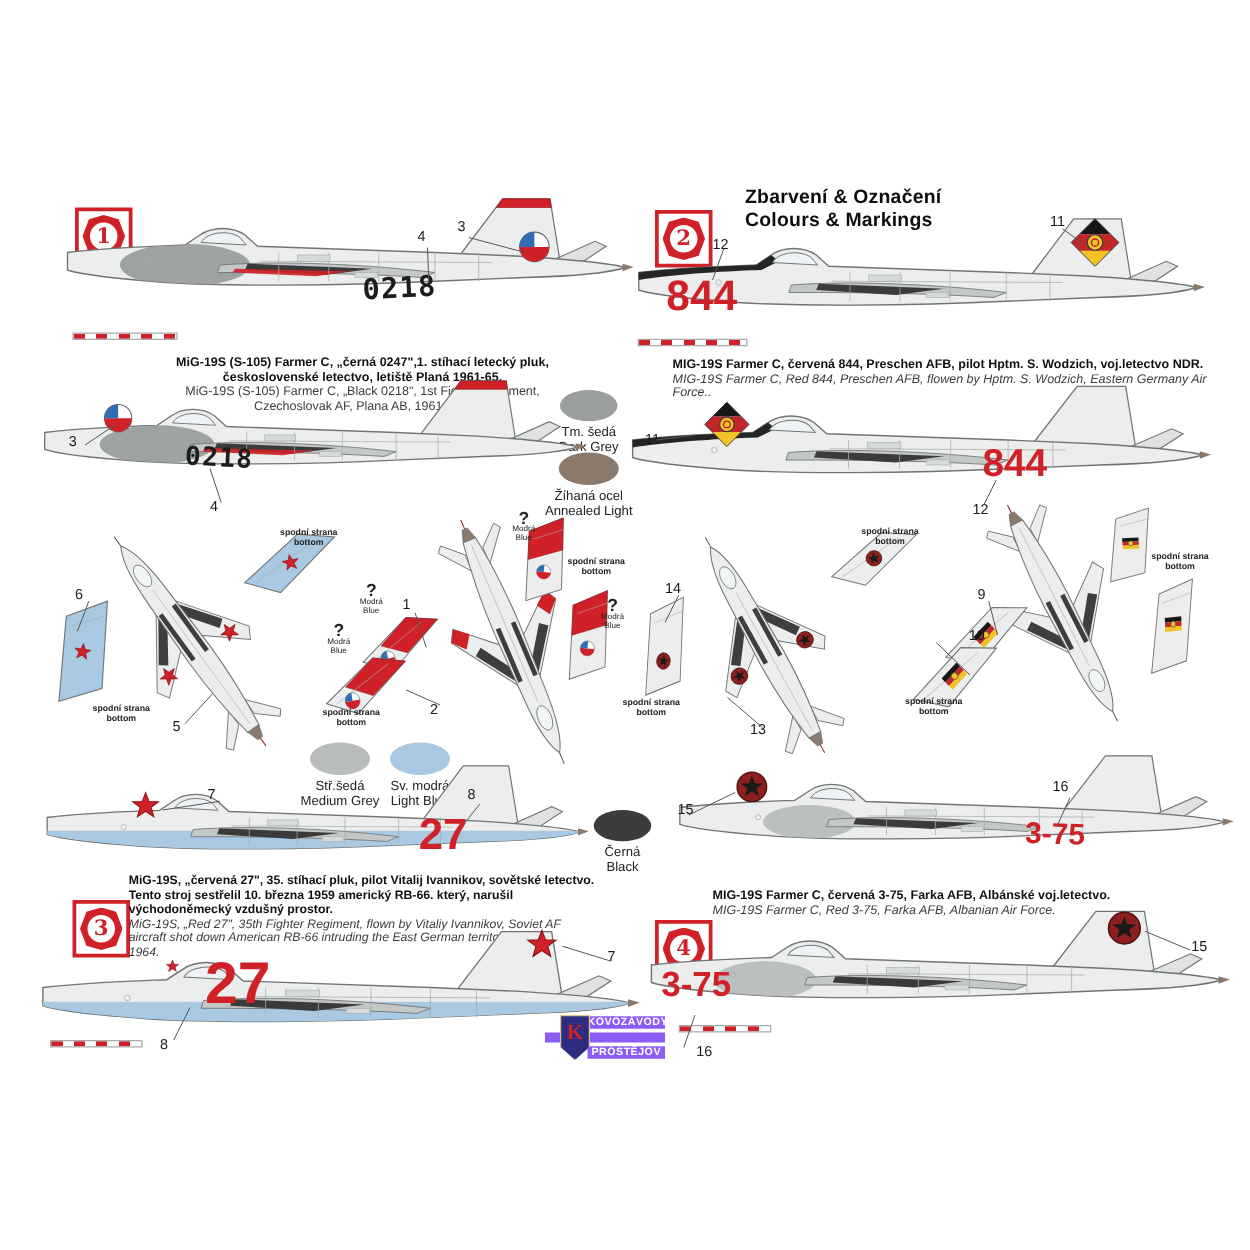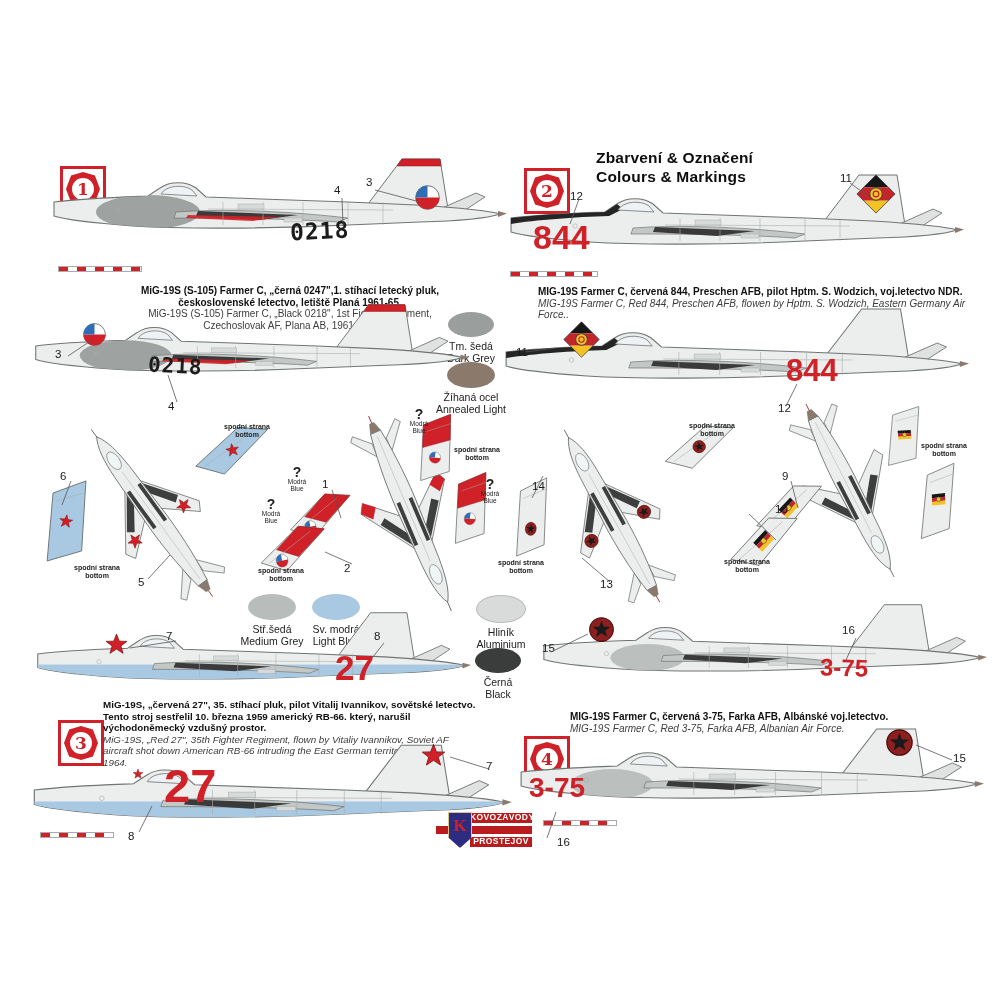--- a/index.html
+++ b/index.html
@@ -26,21 +26,21 @@
   .blue-label .q{font-size:14px;font-weight:bold;line-height:12px;}
   .blue-label .t{font-size:6.5px;line-height:7px;}
   .callout{font-size:11.5px;color:#1a1a1a;}
   .code{position:absolute;font-weight:bold;line-height:1;white-space:nowrap;}
   .scalebar{position:absolute;height:4px;border:0.5px solid #aaa;
         background:repeating-linear-gradient(90deg,var(--red) 0 9px,#fff 9px 18px);}
   .profile,.topview,.panel{position:absolute;}
   .mark{position:absolute;}
   
   .logo{width:96px;height:38px;}
-  .logo .bar{position:absolute;background:#b91c1c;color:#fff;font-weight:bold;
+  .logo .bar{position:absolute;background:#8b5cf6;color:#fff;font-weight:bold;
        font-size:8.5px;line-height:9px;text-align:center;letter-spacing:.4px;}
   .logo .shield{position:absolute;left:12px;top:0;width:24px;height:36px;background:var(--navy);
        border:1.5px solid #d9c48a;box-sizing:border-box;
        clip-path:polygon(0 0,100% 0,100% 70%,50% 100%,0 70%);
        color:var(--red);font-weight:bold;font-size:17px;text-align:center;line-height:26px;
        font-family:"Liberation Serif",serif;}
 </style>
 </head>
 <body>
 
@@ -107,25 +107,20 @@
   </div>
   <div class="abs swatch" style="left:228px;top:594px;width:88px;">
     <div class="blob" id="blob2" style="width: 48px; height: 26px; background: rgb(184, 188, 186);"></div>
     <div>Stř.šedá</div>
     <div>Medium Grey</div>
   </div>
   <div class="abs swatch" style="left:296px;top:594px;width:80px;">
     <div class="blob" id="blob3" style="width: 48px; height: 26px; background: rgb(169, 201, 226);"></div>
     <div>Sv. modrá</div>
     <div>Light Blue</div>
-  </div>
-  <div class="abs swatch" style="left:460px;top:595px;width:82px;">
-    <div class="blob" id="blob4" style="width: 48px; height: 26px; border: 0.5px solid rgb(184, 186, 186); background: rgb(217, 219, 218);"></div>
-    <div>Hliník</div>
-    <div>Aluminium</div>
   </div>
   <div class="abs swatch" style="left:460px;top:648px;width:76px;">
     <div class="blob" id="blob5" style="width: 46px; height: 25px; background: rgb(59, 60, 60);"></div>
     <div>Černá</div>
     <div>Black</div>
   </div>
 
   <div class="abs logo" style="left:436px;top:812px;">
     <div class="bar" style="left:34px;top:1px;width:62px;height:10px;"><span>KOVOZÁVODY</span></div>
     <div class="bar" style="left:0;top:14px;width:96px;height:8px;"></div>
@@ -688,15 +683,15 @@
         <div class="t">Modrá</div>
         <div class="t">Blue</div>
       </div>
       <div class="abs callout" style="left: 322px; top: 478px;">1</div>
       <div class="abs callout" style="left: 344px; top: 562px;">2</div>
       <div class="abs callout" style="left: 138px; top: 576px;">5</div>
       <div class="abs callout" style="left: 60px; top: 470px;">6</div>
       <div class="abs callout" style="left: 782px; top: 470px;">9</div>
       <div class="abs callout" style="left: 775px; top: 503px;">10</div>
       <div class="abs callout" style="left: 600px; top: 578px;">13</div>
-      <div class="abs callout" style="left: 532px; top: 480px;">14</div>
+      <div class="abs callout" style="left: 532px; top: 465px;">14</div>
     </div>
 </div>
 
 </body></html>

